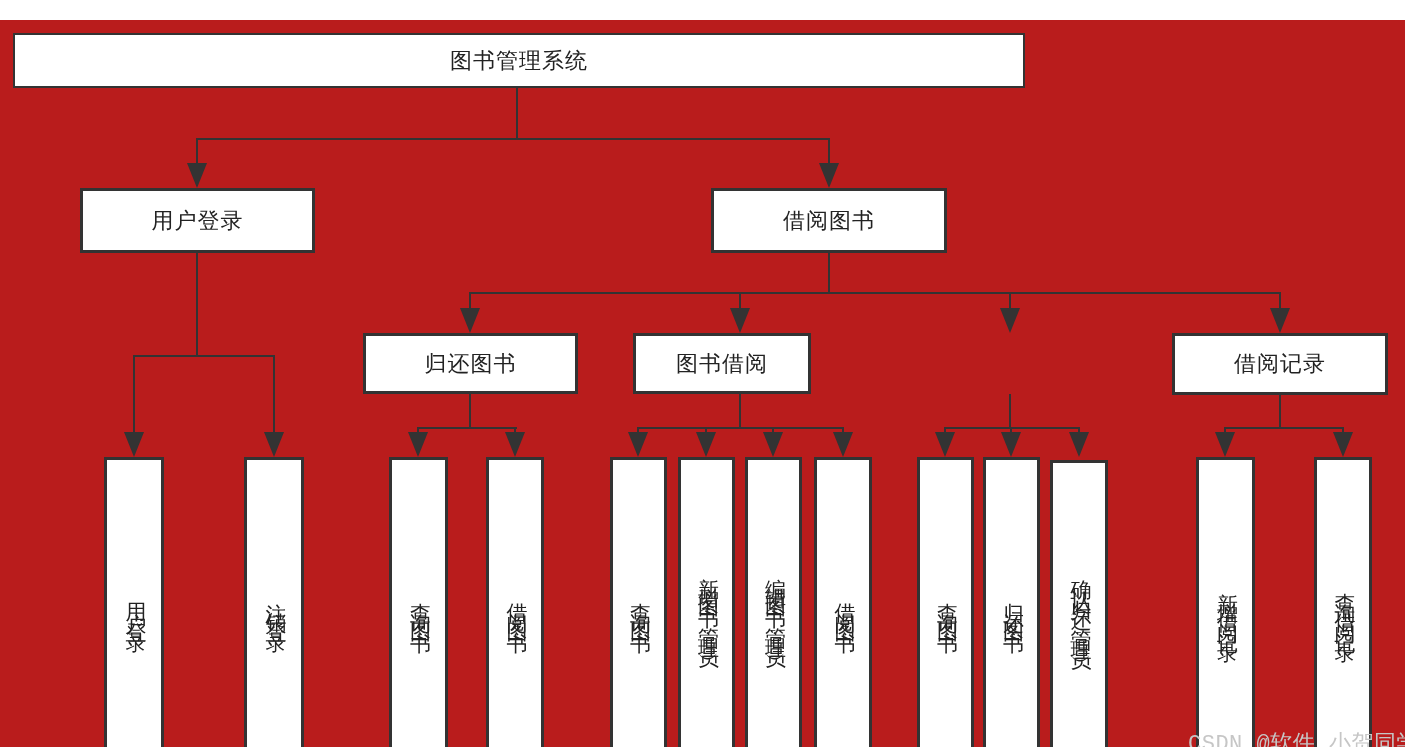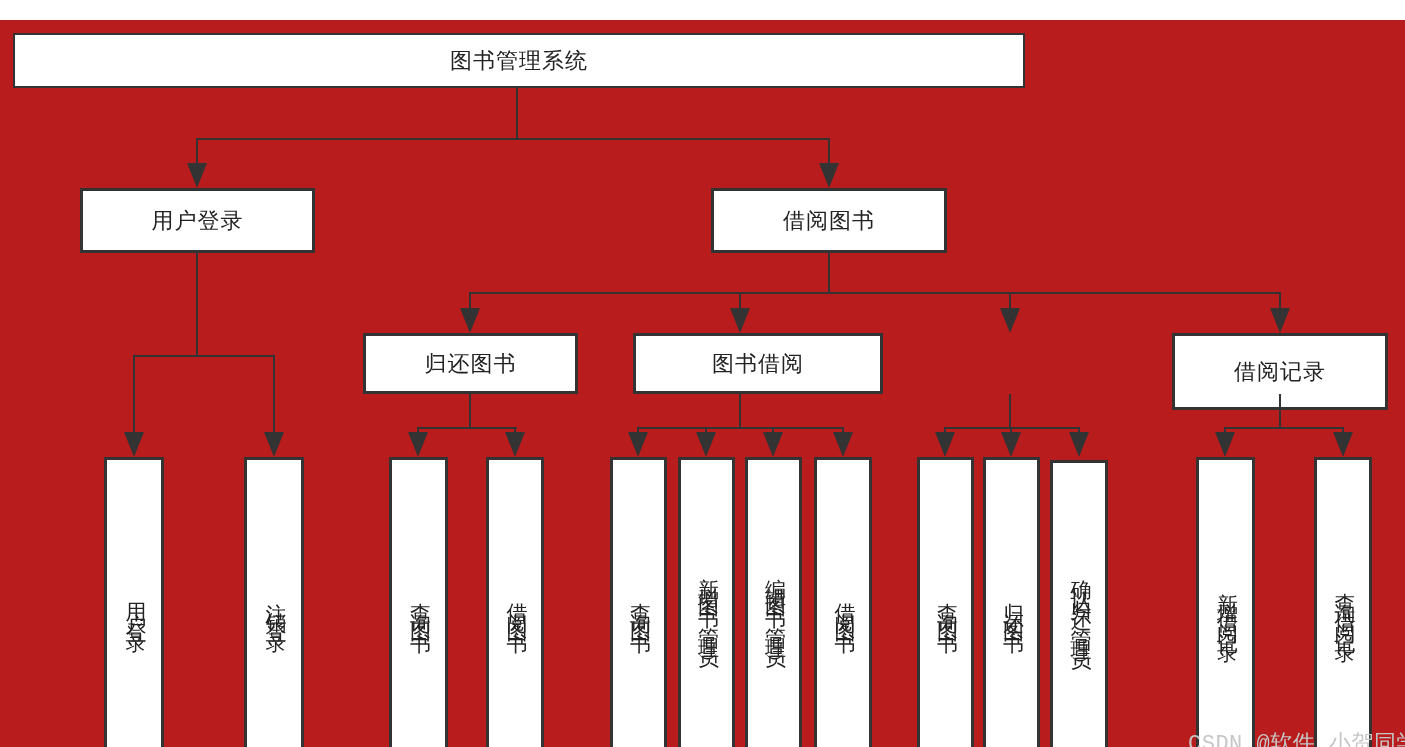--- a/index.html
+++ b/index.html
@@ -68,24 +68,24 @@
   <div class="vl" style="left:739px;top:272px;height:16px"></div>
   <div class="arr" style="left:730px;top:288px"></div>
   <div class="vl" style="left:1009px;top:272px;height:16px"></div>
   <div class="arr" style="left:1000px;top:288px"></div>
   <div class="vl" style="left:1279px;top:272px;height:16px"></div>
   <div class="arr" style="left:1270px;top:288px"></div>
 
   <div class="box" style="left:363px;top:313px;width:215px;height:61px">
     <span class="lbl">归还图书</span>
   </div>
-  <div class="box" style="left:633px;top:313px;width:250px;height:61px">
+  <div class="box" style="left:633px;top:313px;width:178px;height:61px">
     <span class="lbl">图书借阅</span>
   </div>
-  <div class="box" style="left:1172px;top:313px;width:216px;height:77px">
+  <div class="box" style="left:1172px;top:313px;width:216px;height:62px">
     <span class="lbl">借阅记录</span>
   </div>
 
   <div class="vl" style="left:469px;top:374px;height:33px"></div>
   <div class="hl" style="left:417px;top:407px;width:100px"></div>
   <div class="vl" style="left:417px;top:407px;height:6px"></div>
   <div class="arr" style="left:408px;top:412px"></div>
   <div class="vl" style="left:514px;top:407px;height:6px"></div>
   <div class="arr" style="left:505px;top:412px"></div>
 

